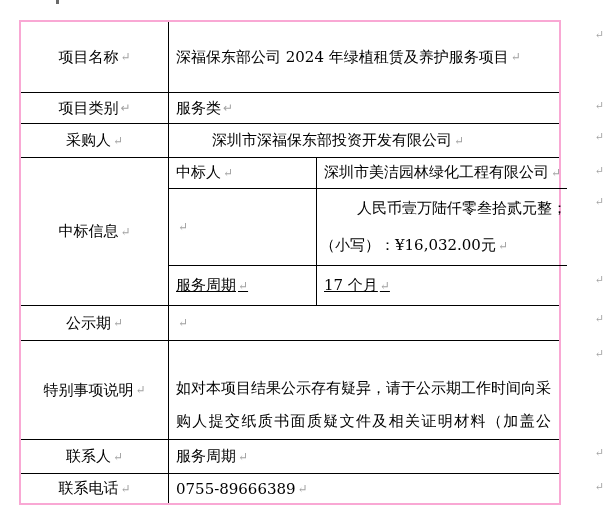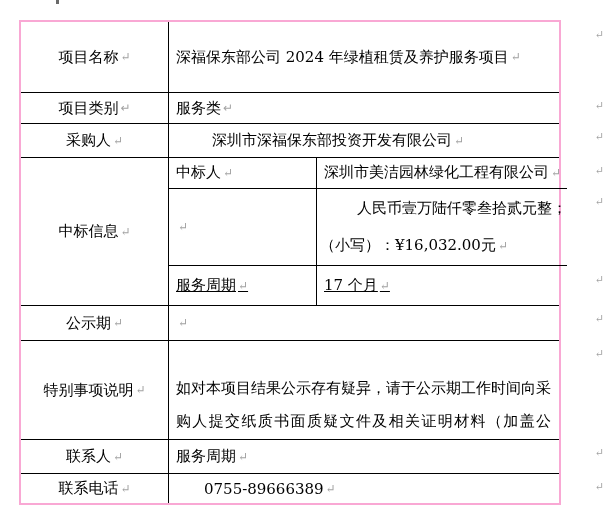--- a/index.html
+++ b/index.html
@@ -8,21 +8,21 @@
     background:#ffffff;color:#000000;
     font-family:"DejaVu Serif","Liberation Serif",serif;
     font-size:15px;
   }
   .tick{position:absolute;left:56px;top:0;width:3px;height:4px;background:#6a6a6a;}
   .tbl{
     position:absolute;left:19px;top:20px;width:542px;
     border:2px solid #f9a8d4;box-sizing:border-box;background:#fff;
   }
   .row{display:flex;border-bottom:1px solid #000;box-sizing:border-box;}
-  .row:last-child{border-bottom:none;gap:28px;}
+  .row:last-child{border-bottom:none;}
   .h-name{height:71px;}
   .h-cat{height:31px;font-family:Liberation Serif, serif;}
   .h-buyer{height:34px;gap:36px;}
   .h-bid{height:148px;}
   .h-period{height:35px;}
   .h-note{height:99px;}
   .h-contact{height:34px;}
   .h-phone{height:29px;}
   .c1{
     flex:0 0 148px;width:148px;border-right:1px solid #000;box-sizing:border-box;

